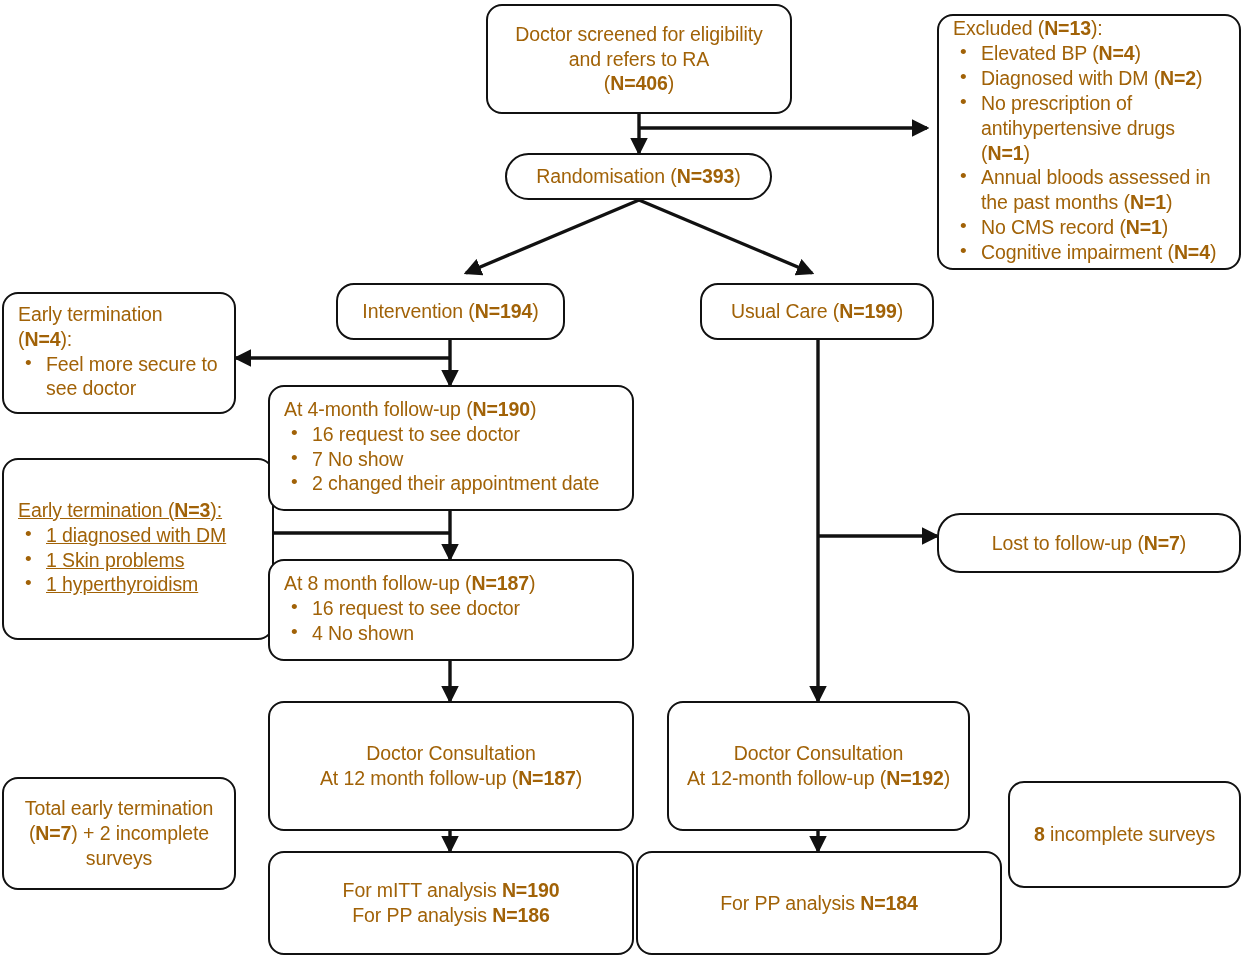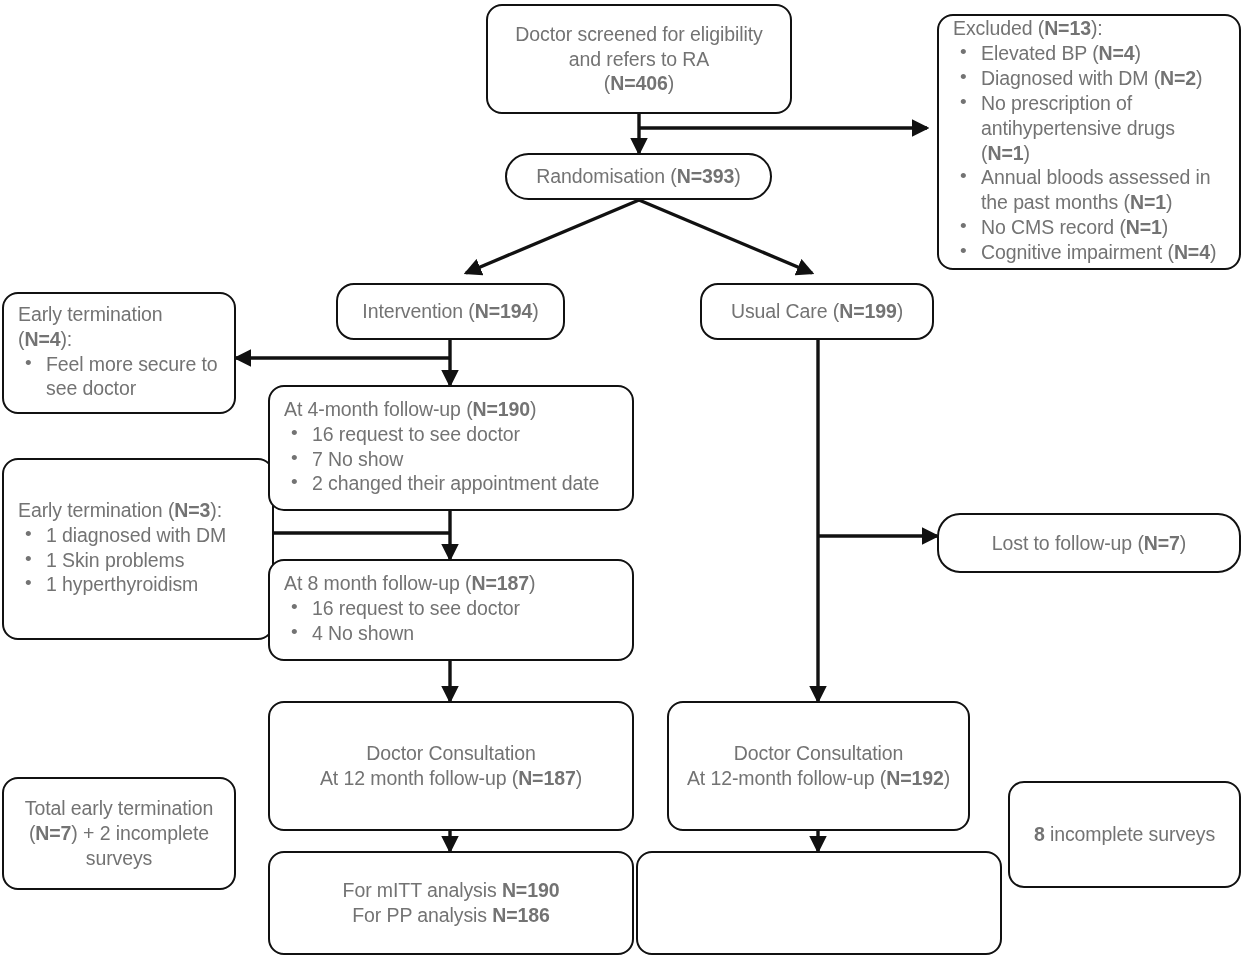--- a/index.html
+++ b/index.html
@@ -7,21 +7,21 @@
     margin: 0;
     padding: 0;
     background: #ffffff;
   }
   #canvas {
     position: relative;
     width: 1247px;
     height: 959px;
     background: #ffffff;
     font-family: "Liberation Sans", sans-serif;
-    color: #737373;
+    color: #a16207;
     overflow: hidden;
   }
   #connectors {
     position: absolute;
     left: 0;
     top: 0;
     width: 1247px;
     height: 959px;
     pointer-events: none;
   }
@@ -144,21 +144,21 @@
 
   <div class="node left" style="left:2px; top:292px; width:234px; height:122px;align-items:center;">
     <div class="pad-l">
       <span class="ttl"><span>Early termination (</span><b>N=4</b><span>):</span></span>
       <ul class="bullets">
         <li>Feel more secure to see doctor</li>
       </ul>
     </div>
   </div>
 
-  <div class="node left" style="left:2px; top:458px; width:272px; height:182px;">
+  <div class="node left" style="left:2px; top:458px; width:272px; height:182px;text-decoration:underline;">
     <div class="pad-l">
       <span class="ttl"><span>Early termination (</span><b>N=3</b><span>):</span></span>
       <ul class="bullets">
         <li>1 diagnosed with DM</li>
         <li>1 Skin problems</li>
         <li>1 hyperthyroidism</li>
       </ul>
     </div>
   </div>
 
@@ -219,16 +219,17 @@
 
   <div class="node center" style="left:268px; top:851px; width:366px; height:104px;">
     <div class="pad-c">
       <span class="ttl"><span>For mITT analysis </span><b>N=190</b></span>
       <span class="ttl"><span>For PP analysis </span><b>N=186</b></span>
     </div>
   </div>
 
   <div class="node center" style="left:636px; top:851px; width:366px; height:104px;">
     <div class="pad-c">
+      <span class="ttl"><span>For PP analysis </span><b>N=184</b></span>
     </div>
   </div>
 
 </div>
 
 </body></html>

